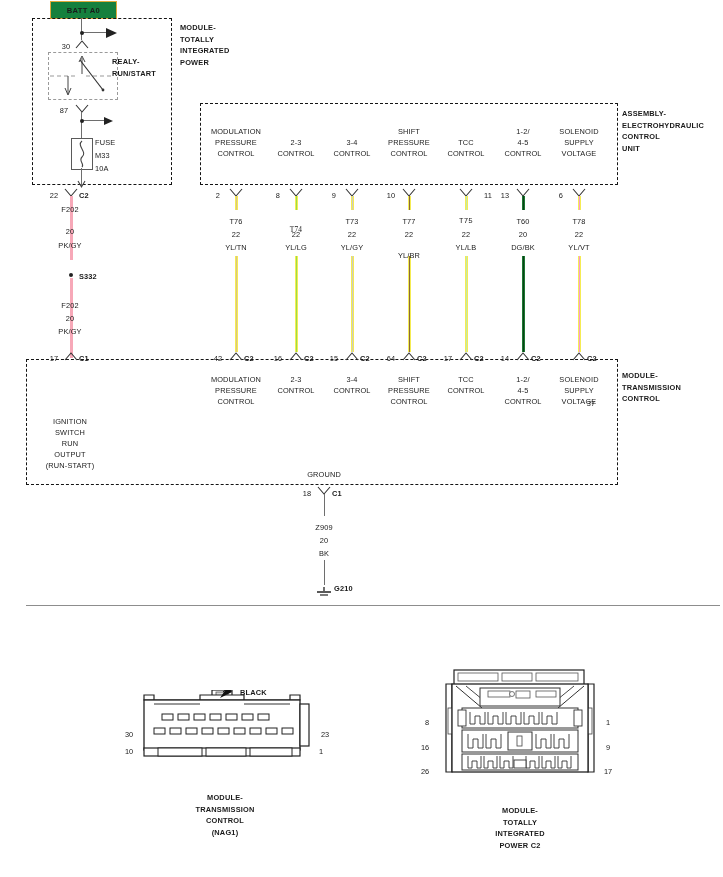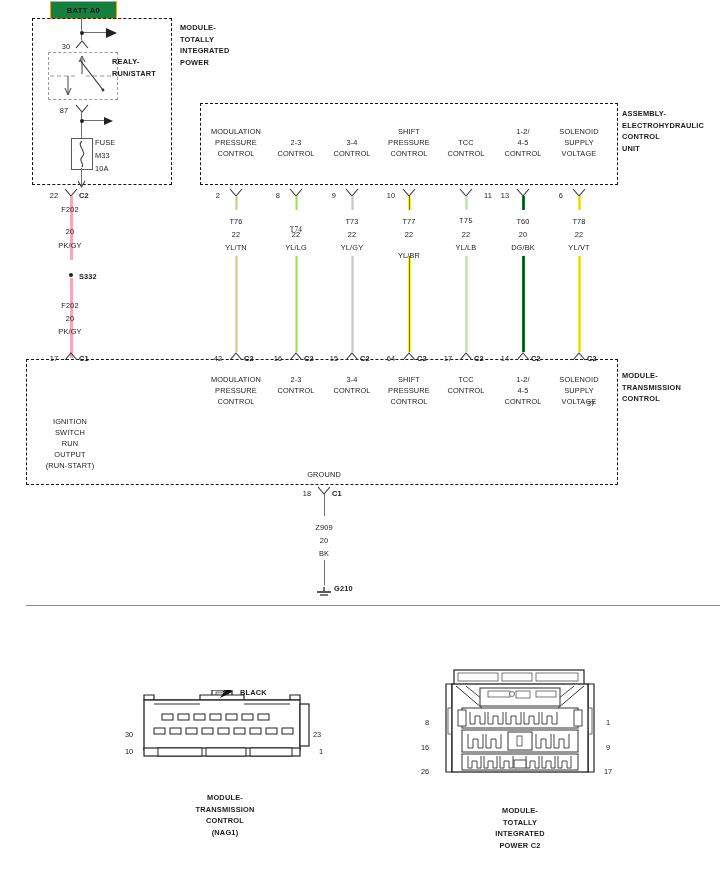--- a/index.html
+++ b/index.html
@@ -465,21 +465,21 @@
 
       <line x1="83" y1="2" x2="98" y2="-14" stroke="#222" stroke-width="1"></line>
       <line x1="98" y1="-14" x2="122" y2="-14" stroke="#222" stroke-width="1"></line>
       <path d="M80 8 L88 -4 L92 2 Z" fill="#111"></path>
     </svg>
   </div>
   <div class="lbl bold lbl-l abs" style="left:240px;top:687px;width:44px;">BLACK</div>
 
   <div class="pinnum" style="left:125px;top:730px;">30</div>
   <div class="pinnum" style="left:125px;top:747px;">10</div>
-  <div class="pinnum" style="left:313px;top:730px;">23</div>
+  <div class="pinnum" style="left:321px;top:730px;">23</div>
   <div class="pinnum" style="left:319px;top:747px;">1</div>
 
   <div class="conncap" style="left:155px;top:792px;width:140px;">MODULE-
 TRANSMISSION
 CONTROL
 (NAG1)</div>
 
   <div class="conn" style="left:440px;top:668px;">
     <svg width="160" height="120" viewBox="0 0 160 120">
 

